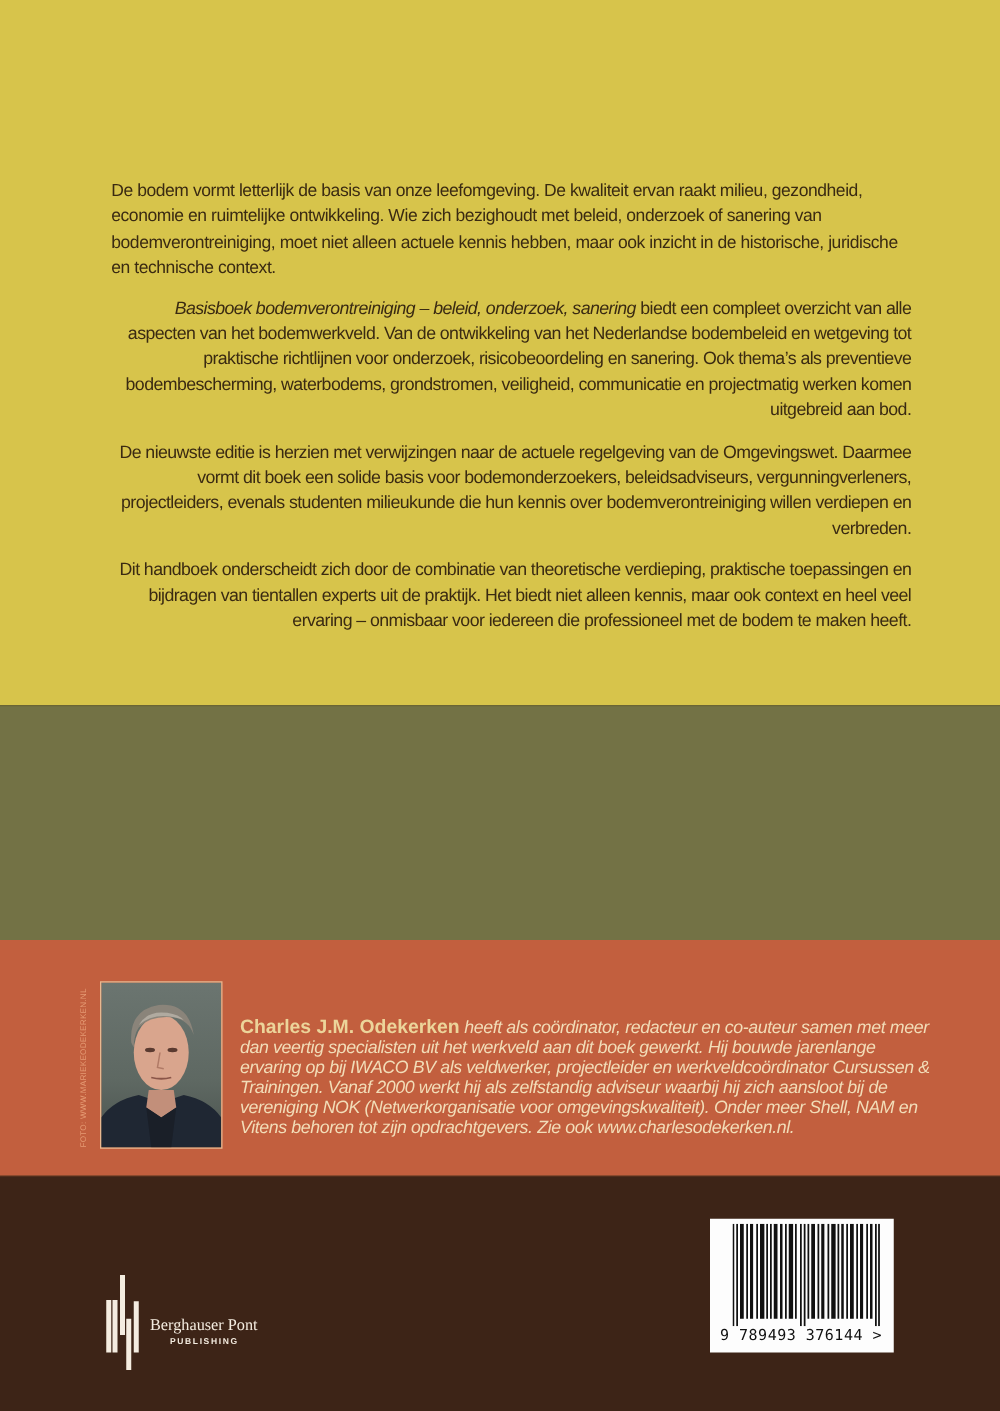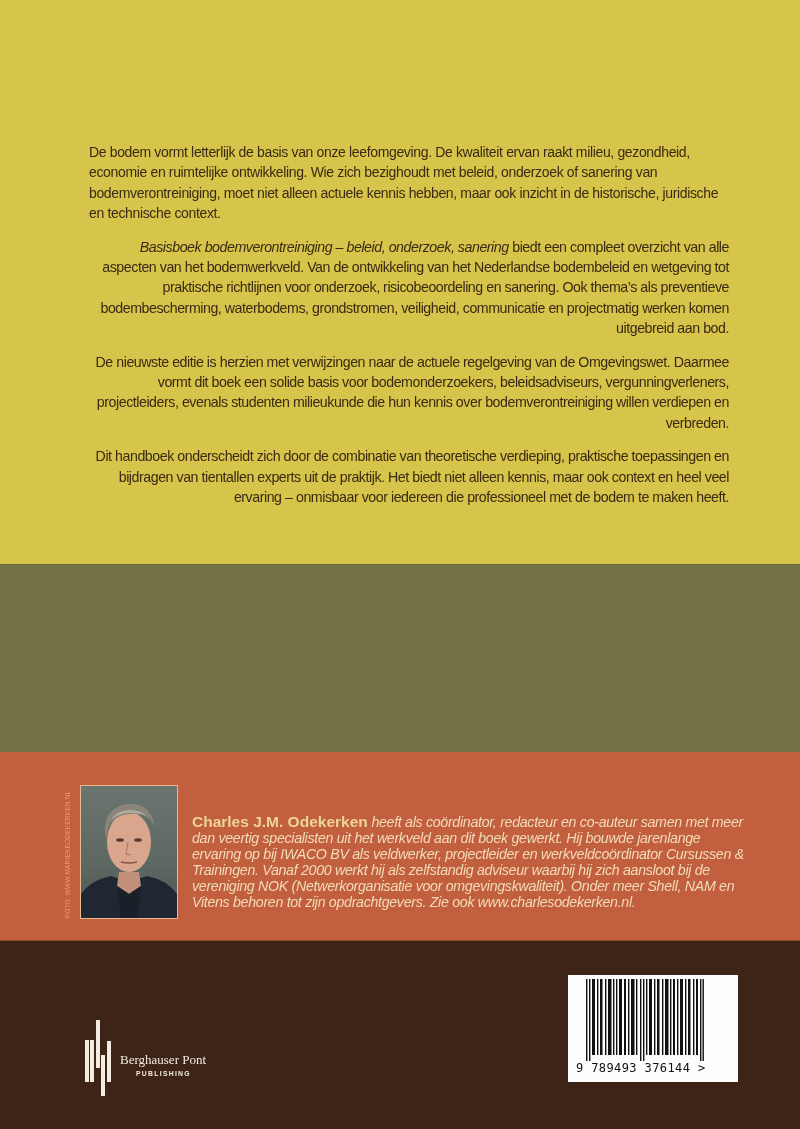--- a/index.html
+++ b/index.html
@@ -32,21 +32,21 @@
     .bio .author { font-style: normal; font-weight: bold; color: #ecd49a; font-size: 15.5px; letter-spacing: 0; }
 
     .logo { position: absolute; left: 80px; top: 1016px; width: 140px; height: 85px; }
     .logo .bar { position: absolute; width: 3.5px; background: #f4ece0; }
     .logo .name { position: absolute; left: 40px; top: 36px; color: #f4ece0;
                   font-family: "Liberation Serif", serif; font-size: 13px; white-space: nowrap; }
     .logo .sub { position: absolute; left: 56px; top: 54px; color: #f4ece0;
                  font-family: "Liberation Sans", sans-serif; font-size: 6.8px; font-weight: bold;
                  letter-spacing: 1.3px; white-space: nowrap; }
 
-    .barcode { position: absolute; left: 568px; top: 975px; width: 170px; height: 107px; background: #fdfdfd; }
+    .barcode { position: absolute; left: 568px; top: 975px; width: 147px; height: 107px; background: #fdfdfd; }
     .barcode .bars { position: absolute; left: 18px; top: 4px; width: 118px; height: 82px; }
     .barcode .digits { position: absolute; left: 8px; top: 86px; font-family: "DejaVu Sans Mono", monospace;
                        font-size: 12px; color: #111; letter-spacing: 0.4px; white-space: nowrap; }
   </style>
 </head>
 <body>
 
 <div class="band yellow"></div>
 <div class="band olive"></div>
 <div class="band orange"></div>

